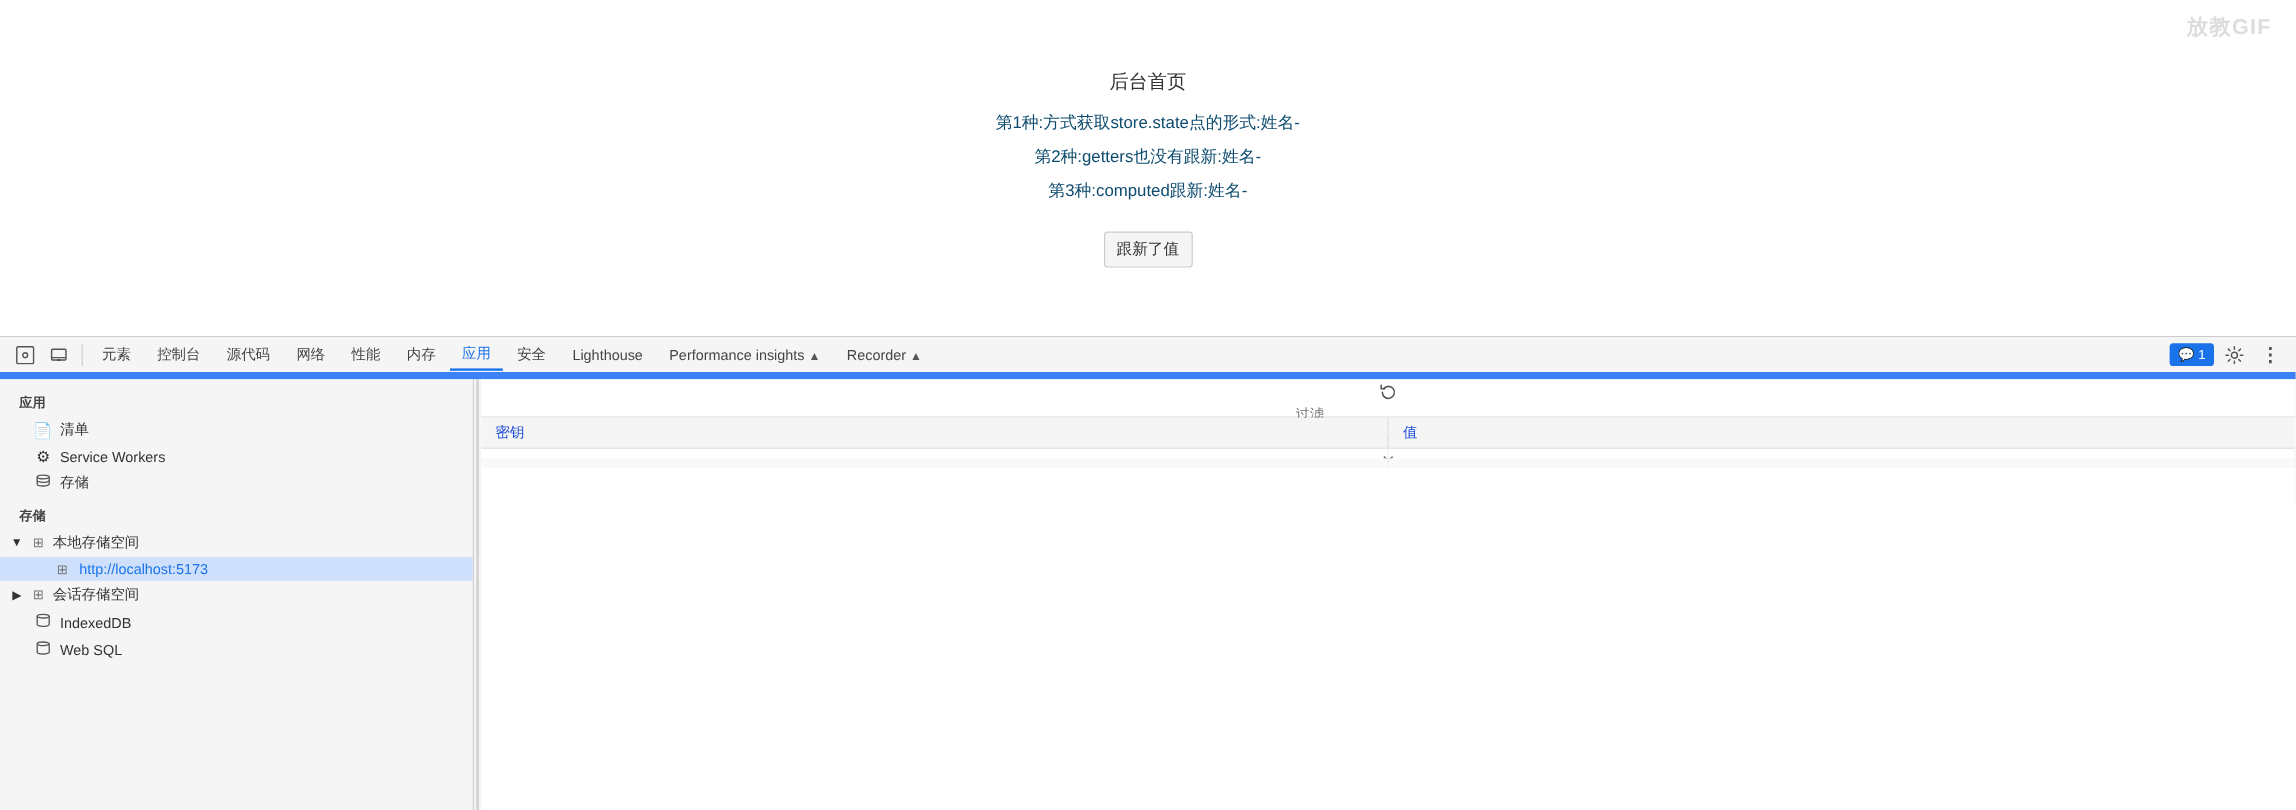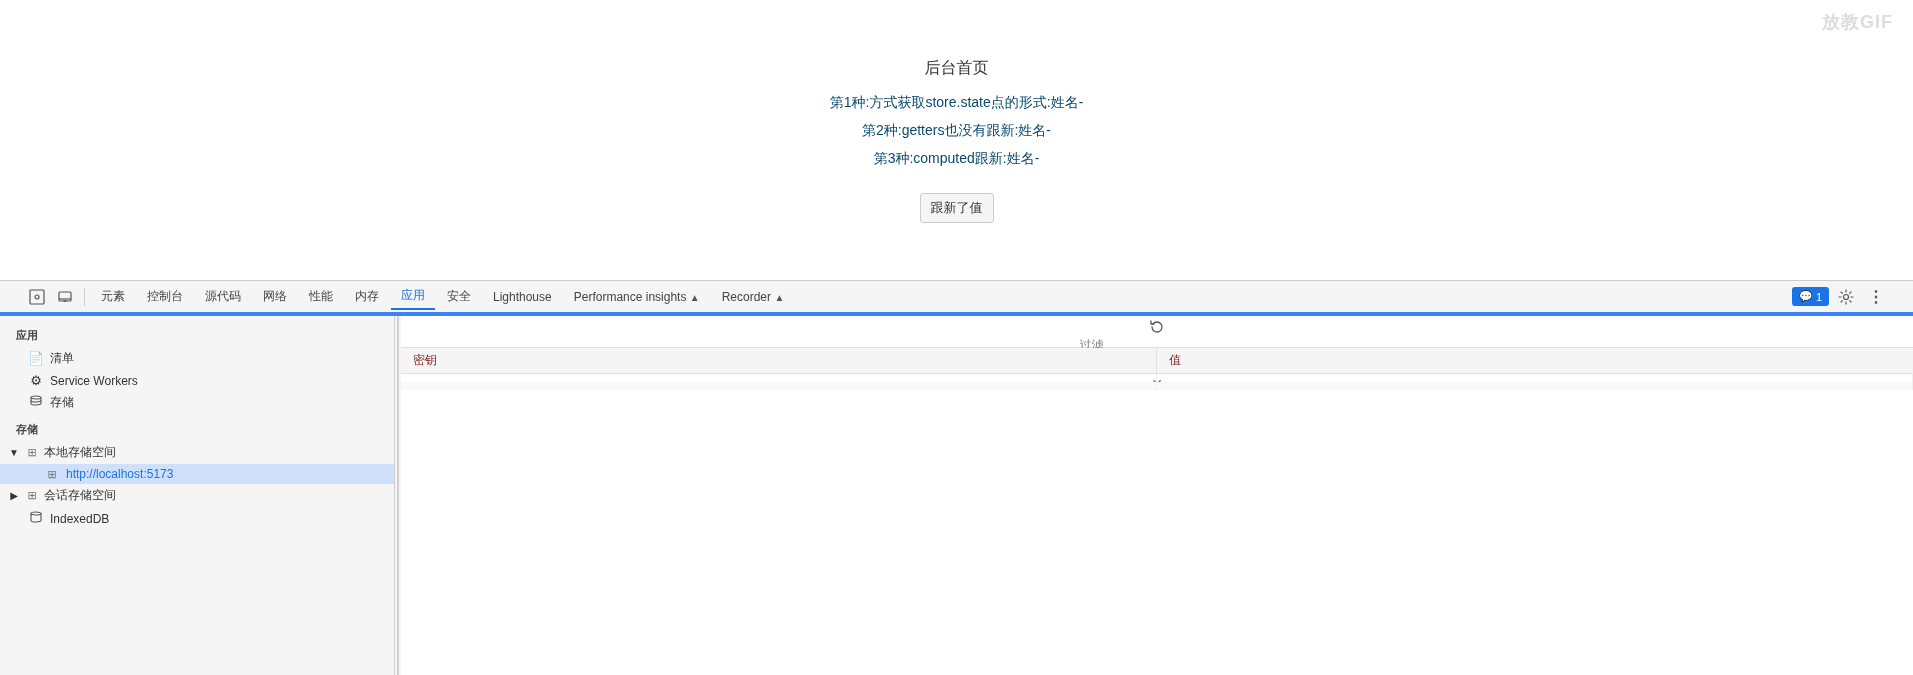--- a/index.html
+++ b/index.html
@@ -68,24 +68,24 @@
       background: #f5f5f5;
       border-top: 1px solid #ccc;
       display: flex;
       flex-direction: column;
     }
 
     
     .devtools-toolbar {
       height: 35px;
       background: #f5f5f5;
-      border-bottom: 4px solid #3b82f6;
-      display: flex;
-      align-items: center;
-      padding: 0 24px;
+      border-bottom: 6px solid #3b82f6;
+      display: flex;
+      align-items: center;
+      padding: 0 8px;
       gap: 2px;
     }
 
     .toolbar-icon-btn {
       width: 26px;
       height: 26px;
       display: flex;
       align-items: center;
       justify-content: center;
       cursor: pointer;
@@ -294,21 +294,21 @@
     .data-table thead tr {
       background: #f5f5f5;
       border-bottom: 1px solid #e0e0e0;
     }
 
     .data-table th {
       padding: 4px 12px;
       text-align: left;
       font-size: 12px;
       font-weight: 500;
-      color: #7f1d1d;
+      color: #1d4ed8;
       border-right: 1px solid #e0e0e0;
     }
 
     .data-table th:last-child {
       border-right: none;
     }
 
     .data-table td {
       padding: 4px 12px;
       font-size: 12px;
@@ -471,20 +471,29 @@
       <div class="sidebar-item">
         <span class="item-icon">
           <svg width="14" height="14" viewBox="0 0 14 14" fill="none">
             <ellipse cx="7" cy="3.5" rx="5" ry="1.5" stroke="#555" stroke-width="1.1"></ellipse>
             <path d="M2 3.5v7c0 .83 2.24 1.5 5 1.5s5-.67 5-1.5v-7" stroke="#555" stroke-width="1.1"></path>
           </svg>
         </span>
         <span>IndexedDB</span>
       </div>
 
+      <div class="sidebar-item">
+        <span class="item-icon">
+          <svg width="14" height="14" viewBox="0 0 14 14" fill="none">
+            <ellipse cx="7" cy="3.5" rx="5" ry="1.5" stroke="#555" stroke-width="1.1"></ellipse>
+            <path d="M2 3.5v7c0 .83 2.24 1.5 5 1.5s5-.67 5-1.5v-7" stroke="#555" stroke-width="1.1"></path>
+          </svg>
+        </span>
+        <span>Web SQL</span>
+      </div>
 
     </div>
 
     <div class="resizer"></div>
 
     <div class="main-panel">
 
       <div class="filter-bar">
         <button class="refresh-btn" title="Refresh">
           <svg width="14" height="14" viewBox="0 0 14 14" fill="none">

